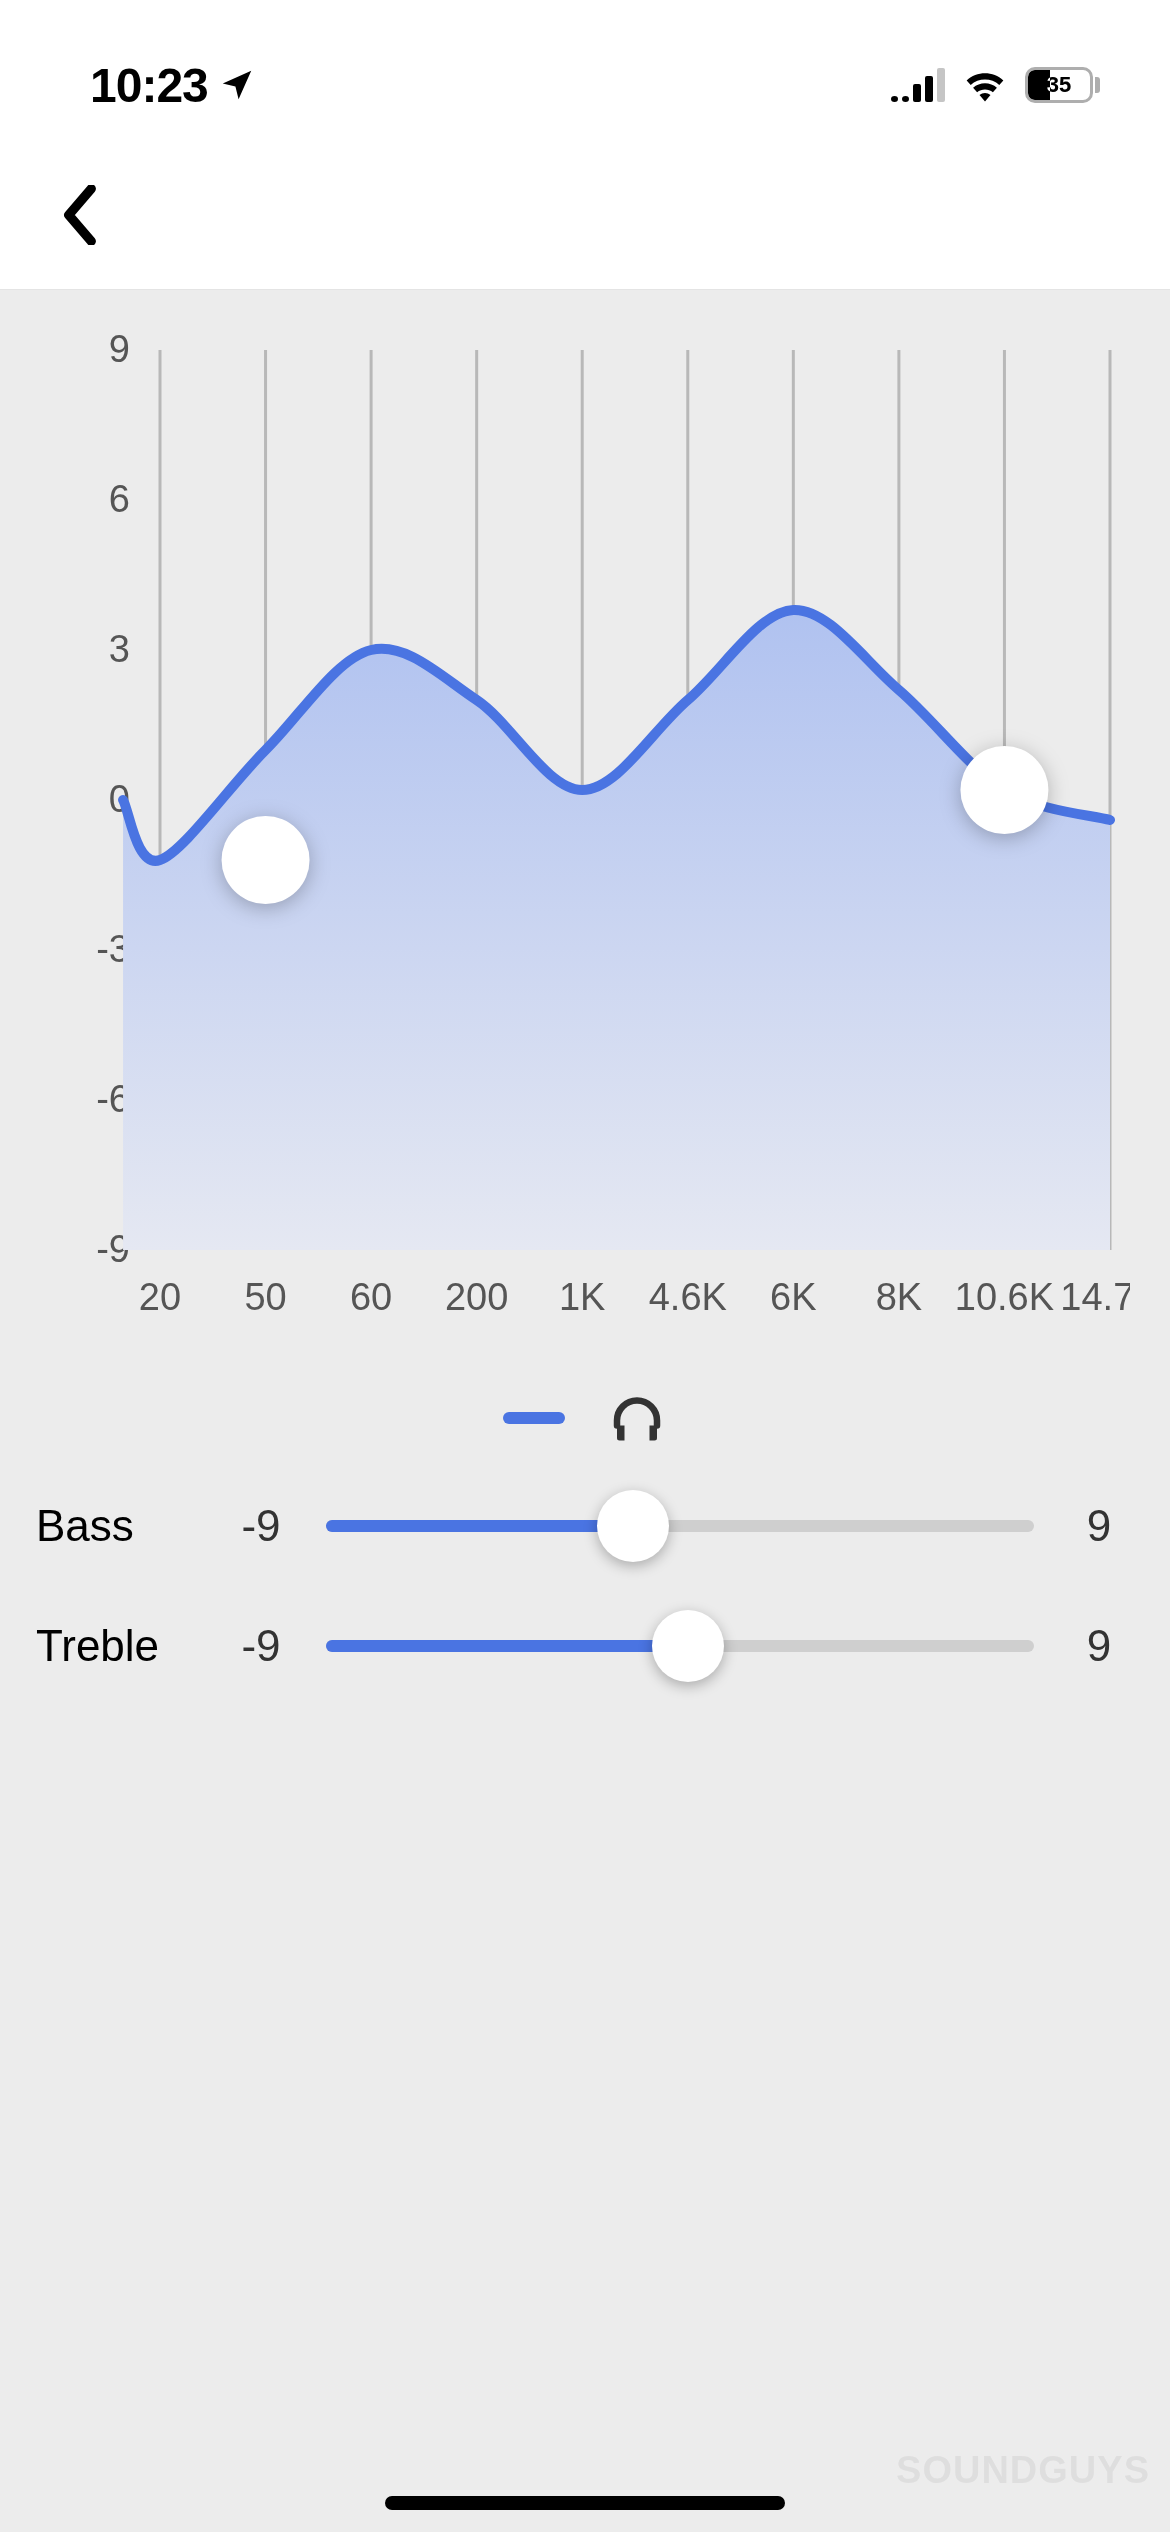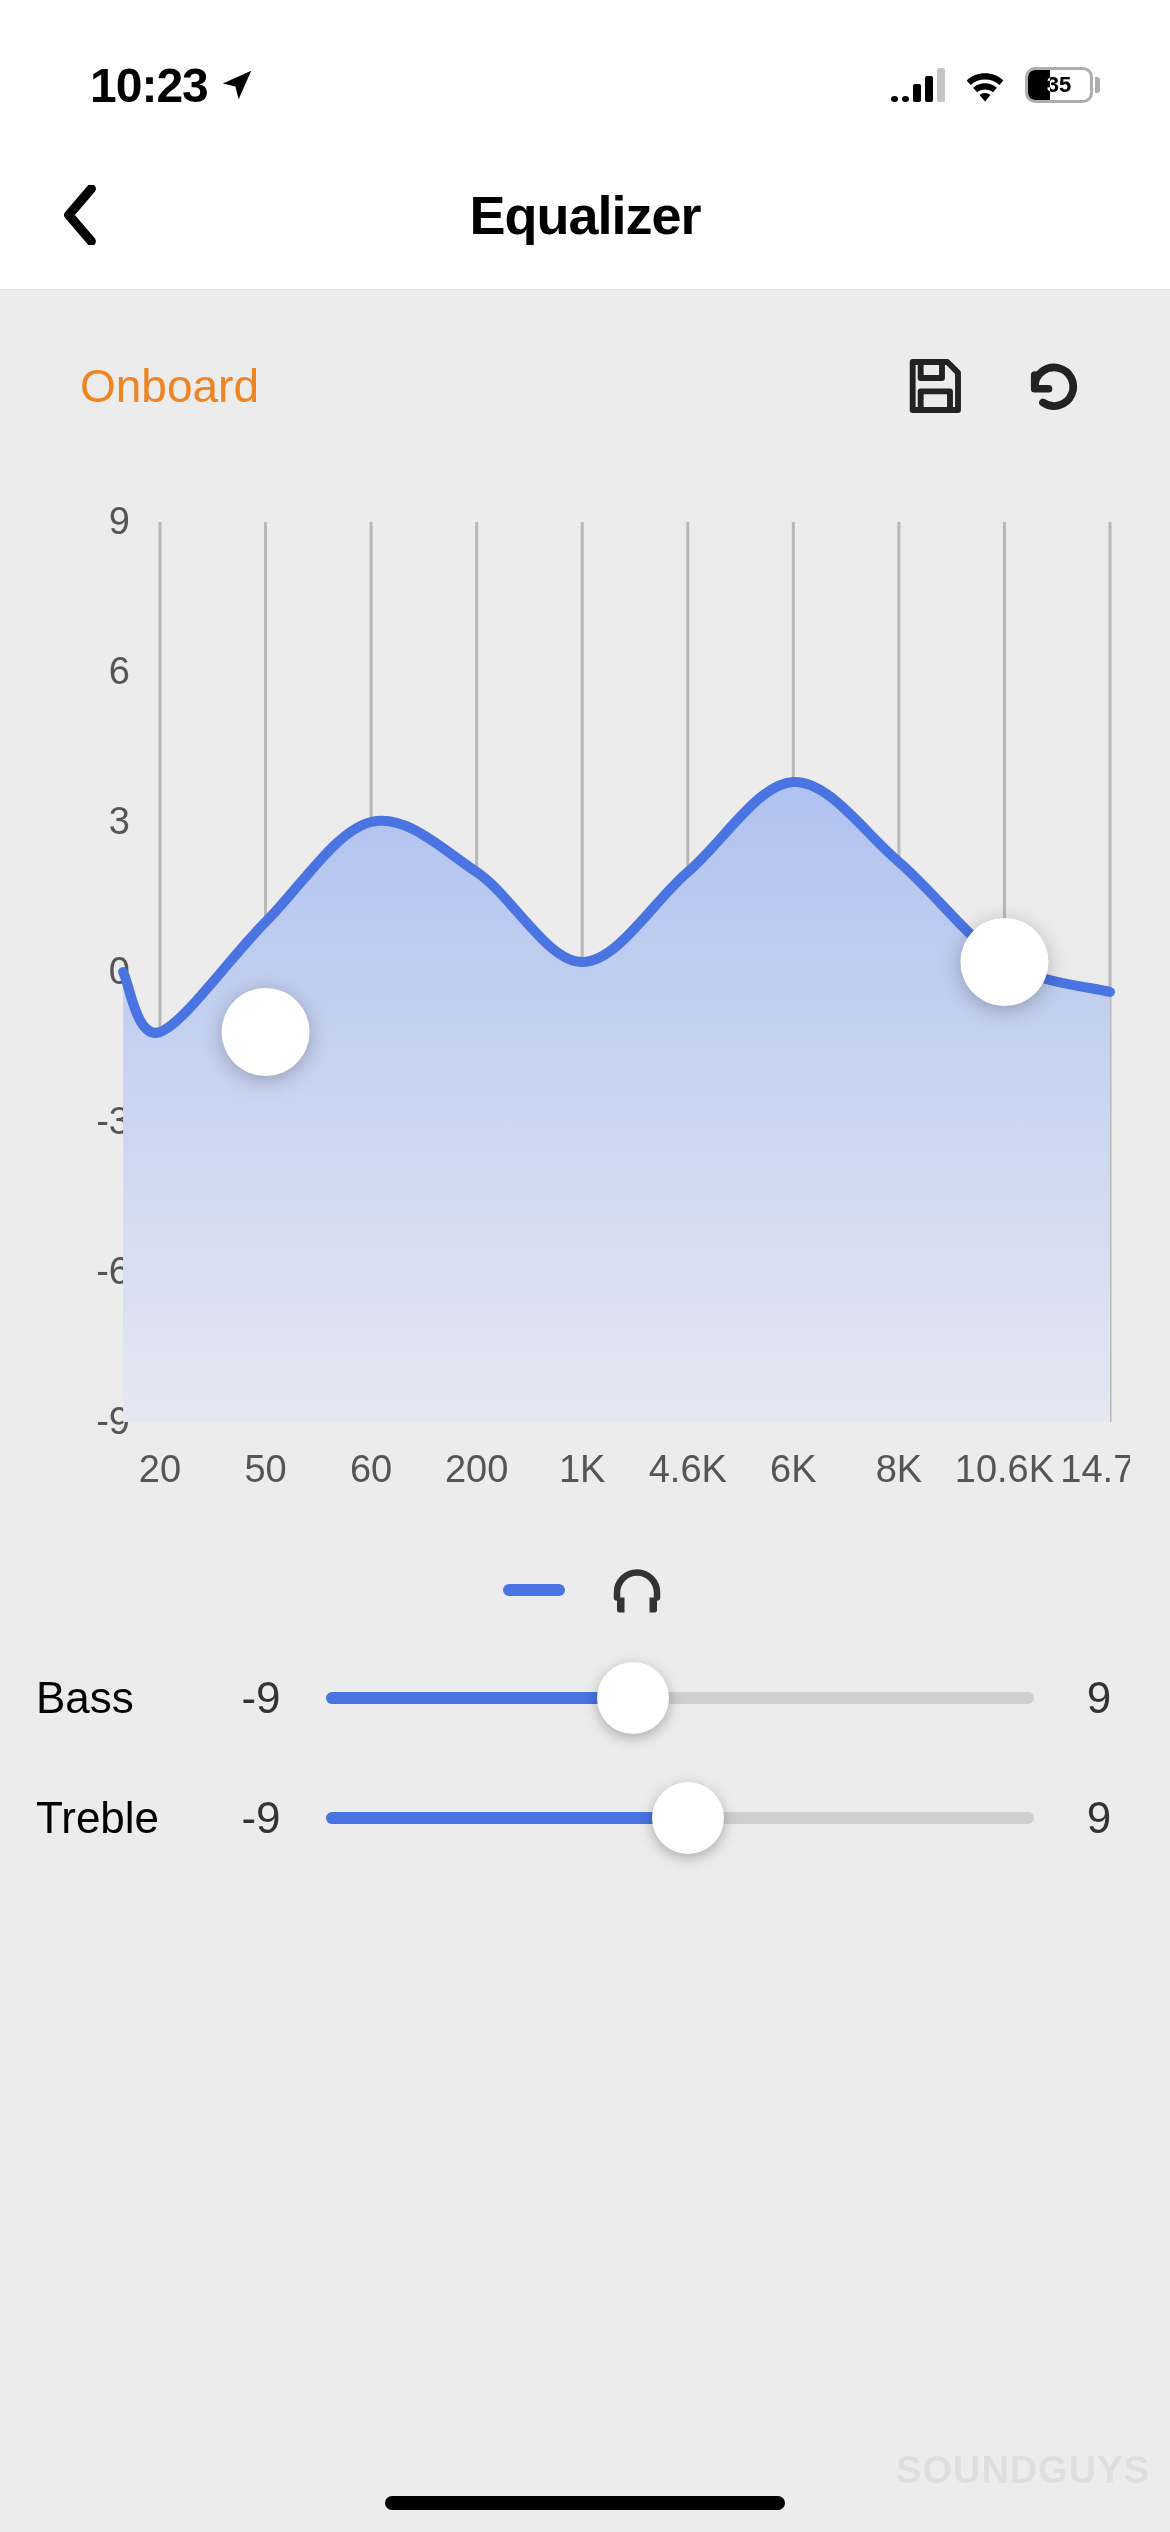--- a/index.html
+++ b/index.html
@@ -92,41 +92,24 @@
     </div>
   </div>
 </div>
 
 <div class="nav-header">
   <div class="back-btn">
     <svg width="38" height="60" viewBox="0 0 20 32">
         <path d="M16 2 L4 16 L16 30" stroke="#000" stroke-width="5" fill="none" stroke-linecap="round" stroke-linejoin="round"></path>
       </svg>
   </div>
-  <div class="page-title">Equalizer</div>
 </div>
 
 <div class="content">
 
-  <div class="preset-row">
-    <div class="preset-name">Onboard</div>
-    <div class="preset-actions">
-      <div class="icon-btn">
-        <svg width="64" height="64" viewBox="0 0 24 24">
-            <path d="M4 3 H17 L21 7 V21 H4 Z M7 3 V9 H15 V3 M7 14 H18 V21 H7 Z" stroke="#222" stroke-width="2.2" fill="none" stroke-linejoin="round"></path>
-          </svg>
-      </div>
-      <div class="icon-btn">
-        <svg width="66" height="66" viewBox="0 0 24 24">
-            <path d="M5 12 A7 7 0 1 1 8 18" stroke="#222" stroke-width="2.8" fill="none" stroke-linecap="round"></path>
-            <path d="M5 8 L5 13 L10 13" stroke="#222" stroke-width="2.8" fill="none" stroke-linecap="round" stroke-linejoin="round"></path>
-          </svg>
-      </div>
-    </div>
-  </div>
 
   <div class="chart-wrap">
     <svg class="chart-svg" viewBox="0 0 1090 1020">
       <defs>
         <linearGradient id="grad" x1="0" y1="0" x2="0" y2="1">
           <stop offset="0%" stop-color="#b0c2f0"></stop>
           <stop offset="100%" stop-color="#e5e8f2"></stop>
         </linearGradient>
       </defs>
       <g id="chart-root">

